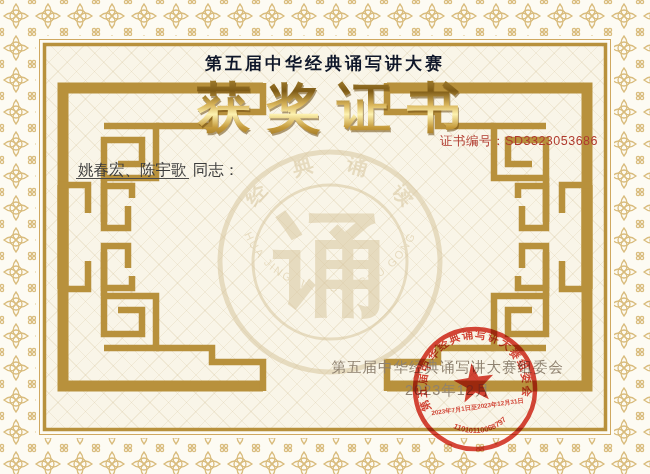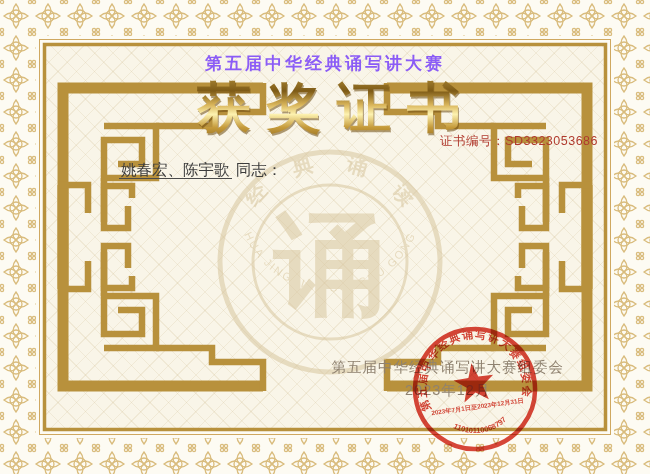--- a/index.html
+++ b/index.html
@@ -16,40 +16,40 @@
   }
 
   .frame,.watermark,.stamp{position:absolute;pointer-events:none;}
   .frame{left:0;top:0;}
   .watermark{left:215px;top:147px;opacity:.55;}
   .stamp{left:402px;top:316px;transform:rotate(-8deg);mix-blend-mode:multiply;opacity:.93;}
 
   .competition-title{
     position:absolute;top:52px;left:0;width:100%;text-align:center;
     font-family:"Liberation Serif",serif;font-weight:bold;
-    font-size:17px;letter-spacing:3px;color:#8b5cf6;
+    font-size:17px;letter-spacing:3px;color:#0f172a;
   }
   .main-title{
     position:absolute;top:68px;left:0;width:100%;margin:4px;text-align:center;
     font-family:"Liberation Serif",serif;font-weight:bold;
     font-size:54px;letter-spacing:16px;text-indent:16px;
     background:linear-gradient(180deg,#b9953f 0%,#7d5a16 26%,#d9b55a 45%,#fdf2b0 58%,#c59a3a 76%,#7d5a16 100%);
     -webkit-background-clip:text;background-clip:text;color:transparent;
     filter:drop-shadow(1.5px 2px 0.5px rgba(110,75,15,0.55));
   }
   .cert-no{
     position:absolute;top:133px;right:52px;
     font-size:12.5px;color:#b03a2e;letter-spacing:.5px;
   }
   .body{
     position:absolute;left:76px;right:58px;top:153px;
     color:#3c3c3c;font-size:15.5px;
   }
   .salutation{margin:0 0 9px 0;line-height:24px;}
-  .names{border-bottom:1.2px solid #4a4a4a;padding:0 2px;margin-left:43px;}
+  .names{border-bottom:1.2px solid #4a4a4a;padding:0 2px;}
   .body p{margin:0;line-height:33px;}
   .indent{text-indent:2em;}
   .blank{
     border-bottom:1.2px solid #4a4a4a;padding:0 8px;
     font-family:"Liberation Serif",serif;font-style:italic;
     letter-spacing:2px;color:#333;
   }
   .issuer-block{
     position:absolute;top:356px;right:86px;text-align:center;
     color:#8f8270;font-size:14.5px;line-height:23px;letter-spacing:1px;

